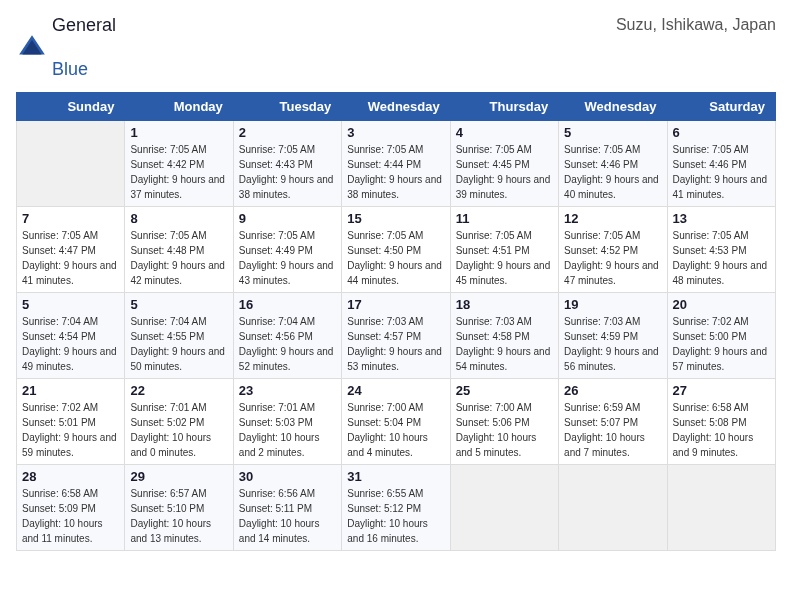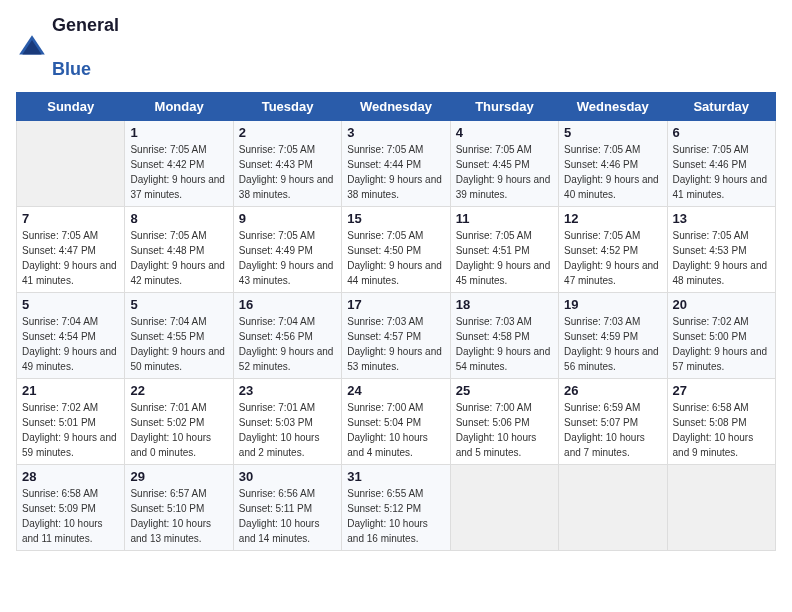--- a/index.html
+++ b/index.html
@@ -16,21 +16,21 @@
       align-items: flex-start;
       margin-bottom: 12px;
     }
     .logo {
       display: flex;
       align-items: center;
       gap: 4px;
     }
     .logo-text {
       font-size: 18px;
-      font-weight: bold;
+      font-weight: normal;
       color: #1a1a2e;
       line-height: 1.1;
     }
     .logo-icon {
       width: 32px;
       height: 32px;
     }
     .title-block {
       text-align: right;
     }
@@ -47,21 +47,21 @@
       width: 100%;
       border-collapse: collapse;
       table-layout: fixed;
     }
     thead tr th {
       background-color: #2a5caa;
       color: #fff;
       font-size: 13px;
       font-weight: bold;
       padding: 6px 10px;
-      text-align: center;
+      text-align: right;
       border: 1px solid #2a5caa;
       margin-left: 12px;
     }
     tbody tr td {
       vertical-align: top;
       border: 1px solid #ddd;
       padding: 4px 5px;
       min-height: 80px;
       font-size: 10.5px;
       color: #333;
@@ -97,20 +97,21 @@
     <svg class="logo-icon" viewBox="0 0 40 40" xmlns="http://www.w3.org/2000/svg">
       <polygon points="20,4 36,28 4,28" fill="#2a5caa"></polygon>
       <polygon points="20,10 32,28 8,28" fill="#1a3a7a"></polygon>
     </svg>
     <div class="logo-text">
       <div>General</div>
       <div style="color:#2a5caa;margin-top:24px;">Blue</div>
     </div>
   </div>
   <div class="title-block">
+    <div class="calendar-subtitle">Suzu, Ishikawa, Japan</div>
   </div>
 </div>
 
 <table>
   <thead>
     <tr>
     <th>Sunday</th>
         <th>Monday</th>
         <th>Tuesday</th>
         <th>Wednesday</th>

